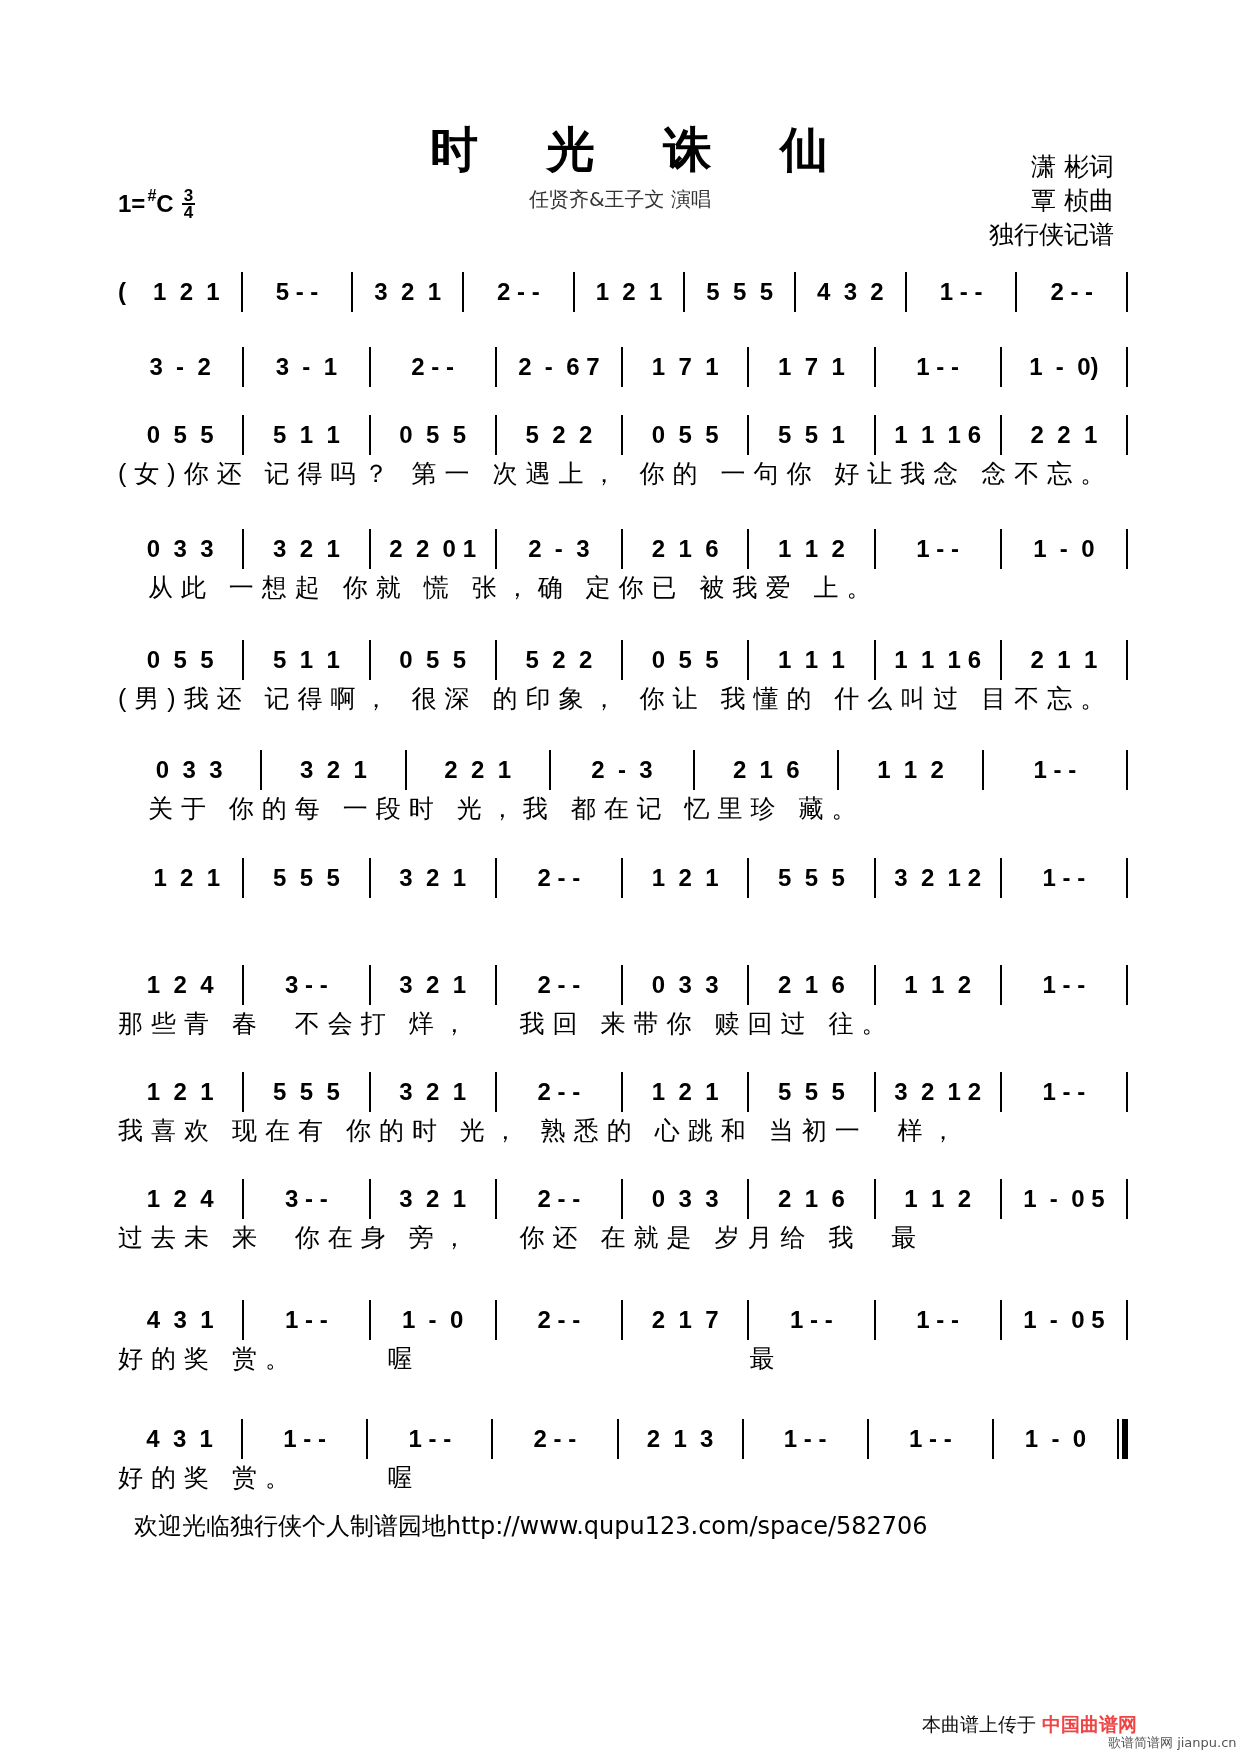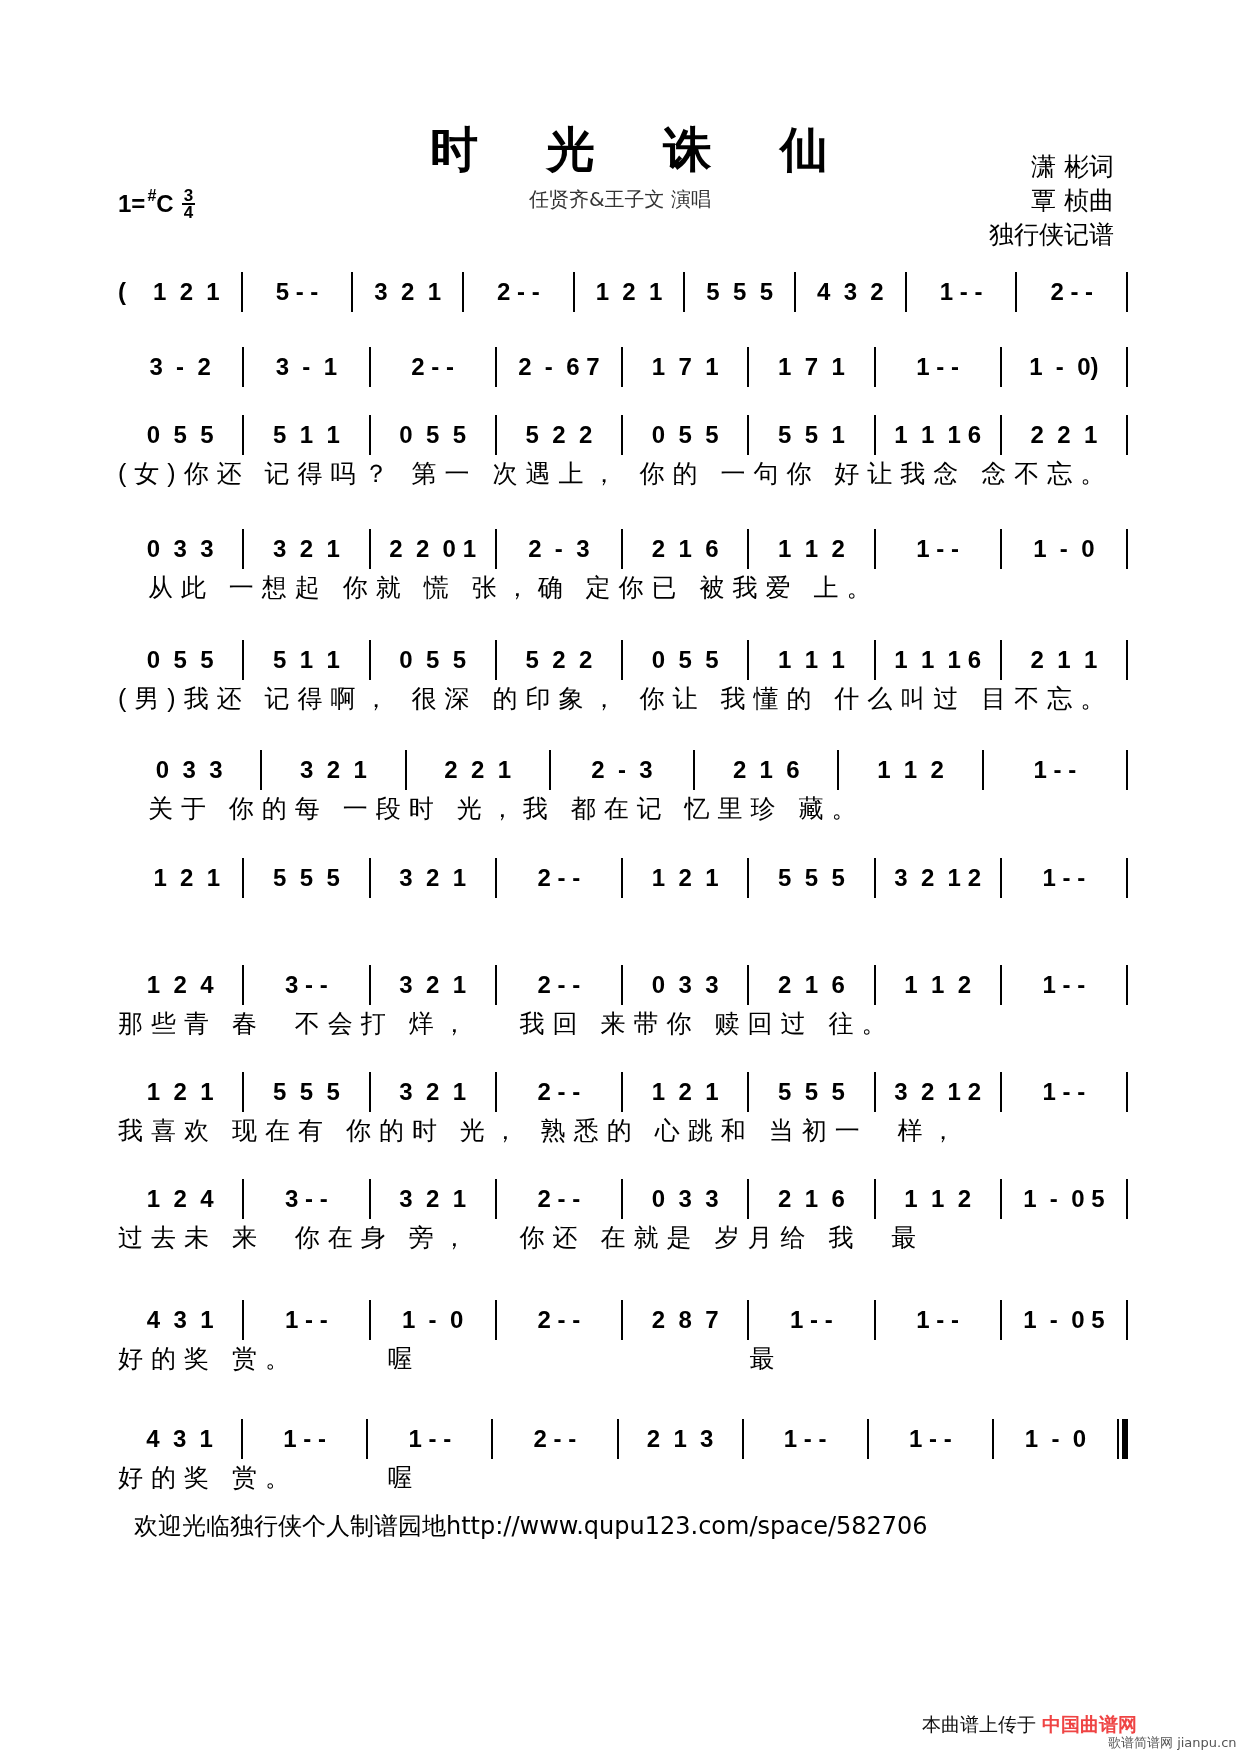--- a/index.html
+++ b/index.html
@@ -273,21 +273,21 @@
     <div class="system" style="top: 1298px;">
       <div class="notes">
         <span class="bar">4  3  1</span>
         <span class="barline"></span>
         <span class="bar">1 - -</span>
         <span class="barline"></span>
         <span class="bar">1  -  0</span>
         <span class="barline"></span>
         <span class="bar">2 - -</span>
         <span class="barline"></span>
-        <span class="bar">2  8  7</span>
+        <span class="bar">2  1  7</span>
         <span class="barline"></span>
         <span class="bar">1 - -</span>
         <span class="barline"></span>
         <span class="bar">1 - -</span>
         <span class="barline"></span>
         <span class="bar">1  -  0 5</span>
         <span class="barline"></span>
       </div>
       <div class="lyrics">好的奖 赏。      喔                      最</div>
     </div>

